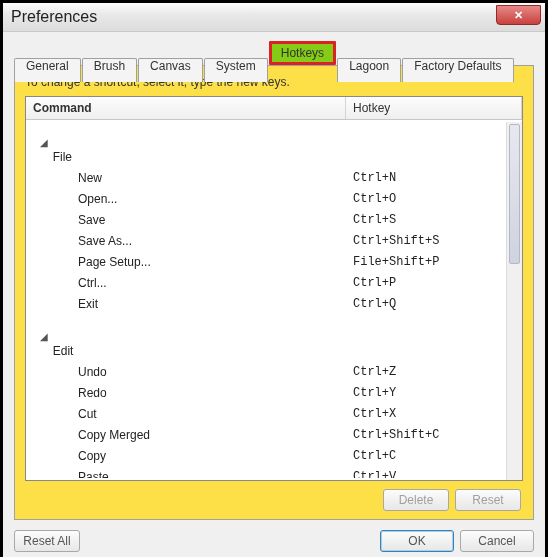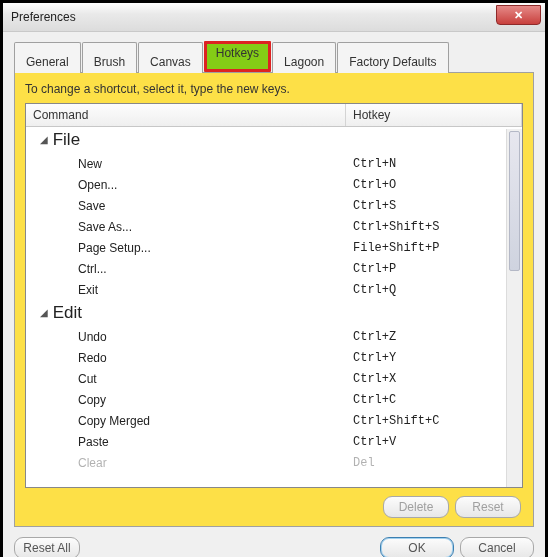--- a/index.html
+++ b/index.html
@@ -1,41 +1,41 @@
 <!DOCTYPE html>
 <html><head>
 <meta charset="utf-8">
 <style>
   * { box-sizing: border-box; margin: 0; padding: 0; }
   body { font-family: Tahoma, Segoe UI, sans-serif; font-size: 12px; background: #fff; }
   .window { width: 548px; border: 3px solid #000; background: #f0f0f0; }
   .titlebar { height: 29px; background: linear-gradient(#fdfdfd, #e9e9e9 40%, #dcdcdc); display: flex; align-items: center; padding-left: 8px; position: relative; border-bottom: 1px solid #c9c9c9; }
-  .titlebar-title { font-size: 12px; color: #222; }
+  .titlebar-title { font-size: 16px; color: #222; }
   .close-btn { position: absolute; right: 4px; top: 2px; width: 45px; height: 20px; background: linear-gradient(#e68a88, #c8403d); border: 1px solid #8e2a2a; border-radius: 0 0 4px 4px; display: flex; align-items: center; justify-content: center; color: #fff; font-weight: bold; font-size: 11px; }
   .content { padding: 10px 11px 6px 11px; }
   .tabs { display: flex; gap: 1px; position: relative; z-index: 2; }
-  .tab { padding: 12px 11px 4px 11px; background: #f4f4f4; border: 1px solid #a0a0a0; border-bottom: none; border-radius: 2px 2px 0 0; color: #333; cursor: default; position: relative; top: 0; }
+  .tab { padding: 0 11px 4px 11px; background: #f4f4f4; border: 1px solid #a0a0a0; border-bottom: none; border-radius: 2px 2px 0 0; color: #333; cursor: default; position: relative; top: 16px; }
   .tab.highlight { border: 3px solid #d22; border-bottom: 3px solid #d22; background: #fff; padding: 2px 9px 2px 9px; border-radius: 1px; top: -1px; }
   .tab.active-bg { background: #84cc16; }
   .panel { border: 1px solid #a0a0a0; background: #fde047; padding: 9px 10px 8px 10px; margin-top: -1px; }
   .instr { color: #333; margin-bottom: 7px; }
   .listwrap { border: 1px solid #888; background: #fff; height: 385px; overflow: hidden; position: relative; }
   .listhead { display: flex; background: linear-gradient(#fdfdfd,#efefef); border-bottom: 1px solid #c7c7c7; }
   .listhead div { padding: 4px 7px; color: #333; }
-  .col-cmd { width: 320px; border-right: 1px solid #d4d4d4; }
+  .col-cmd { width: 320px; border-right: 1px solid #d4d4d4; font-weight: bold; }
   .col-hot { flex: 1; border-right: 1px solid #d4d4d4; }
   .listbody { overflow: hidden; height: 358px; }
   .grp { display: flex; align-items: center; padding: 3px 6px 3px 14px; color: #222; }
   .row { display: flex; padding: 3.5px 0; }
   .row .c1 { width: 320px; padding-left: 52px; color: #222; }
   .row .c2 { flex:1; padding-left: 7px; color: #222; font-family: Liberation Mono, monospace; }
-  .grp-lbl { font-size: 17px; }
+  .grp-lbl { font-size: 12px; margin-top: 27px; }
   .faded { opacity: 0.35; }
   .btnbar-panel { display:flex; justify-content:flex-end; gap:6px; padding: 8px 2px 0 0; }
-  .btn { min-width: 66px; height: 22px; border: 1px solid #a8a8a8; background: linear-gradient(#fcfcfc,#e7e7e7); border-radius: 9px; font-size: 12px; color: #555; display:flex; align-items:center; justify-content:center; }
+  .btn { min-width: 66px; height: 22px; border: 1px solid #a8a8a8; background: linear-gradient(#fcfcfc,#e7e7e7); border-radius: 3px; font-size: 12px; color: #555; display:flex; align-items:center; justify-content:center; }
   .btn.dis { color: #a0a0a0; }
   .bottombar { display:flex; padding: 4px 11px 10px 11px; align-items:center; }
   .bottombar .spacer { flex:1; }
   .btn.primary { border: 1px solid #3c7fb1; box-shadow: 0 0 0 1px #a2d1ef inset; min-width: 74px; }
   .scroll-track { position:absolute; right:0; top:25px; bottom:0; width:16px; background:#f0f0f0; border-left:1px solid #dcdcdc; }
   .scroll-thumb { position:absolute; left:2px; right:2px; top:2px; height:140px; background:linear-gradient(#e7e7ef,#cfd3df); border:1px solid #b4b8c6; border-radius:2px; }
   .caret { display:inline-block; margin-right:5px; color:#555; font-size:10px; transform: translateY(-1px);}
 </style>
 </head>
 <body>
@@ -46,20 +46,21 @@
     <div class="close-btn">
       <span>✕</span>
     </div>
   </div>
 
   <div class="content">
     <div class="tabs">
       <div class="tab"><span>General</span></div>
       <div class="tab"><span>Brush</span></div>
       <div class="tab"><span>Canvas</span></div>
+      <div class="tab"><span>System</span></div>
       <div class="tab highlight active-bg"><span>Hotkeys</span></div>
       <div class="tab"><span>Lagoon</span></div>
       <div class="tab"><span>Factory Defaults</span></div>
     </div>
 
     <div class="panel">
       <div class="instr">To change a shortcut, select it, type the new keys.</div>
 
       <div class="listwrap">
         <div class="listhead">
@@ -111,26 +112,26 @@
             </div>
           <div class="row">
               <div class="c1">Redo</div>
               <div class="c2">Ctrl+Y</div>
             </div>
           <div class="row">
               <div class="c1">Cut</div>
               <div class="c2">Ctrl+X</div>
             </div>
           <div class="row">
+              <div class="c1">Copy Merged</div>
+              <div class="c2">Ctrl+Shift+C</div>
+            </div>
+          <div class="row">
               <div class="c1">Copy</div>
               <div class="c2">Ctrl+C</div>
-            </div>
-          <div class="row">
-              <div class="c1">Copy Merged</div>
-              <div class="c2">Ctrl+Shift+C</div>
             </div>
           <div class="row">
               <div class="c1">Paste</div>
               <div class="c2">Ctrl+V</div>
             </div>
           <div class="row faded">
               <div class="c1">Clear</div>
               <div class="c2">Del</div>
             </div>
         </div>

